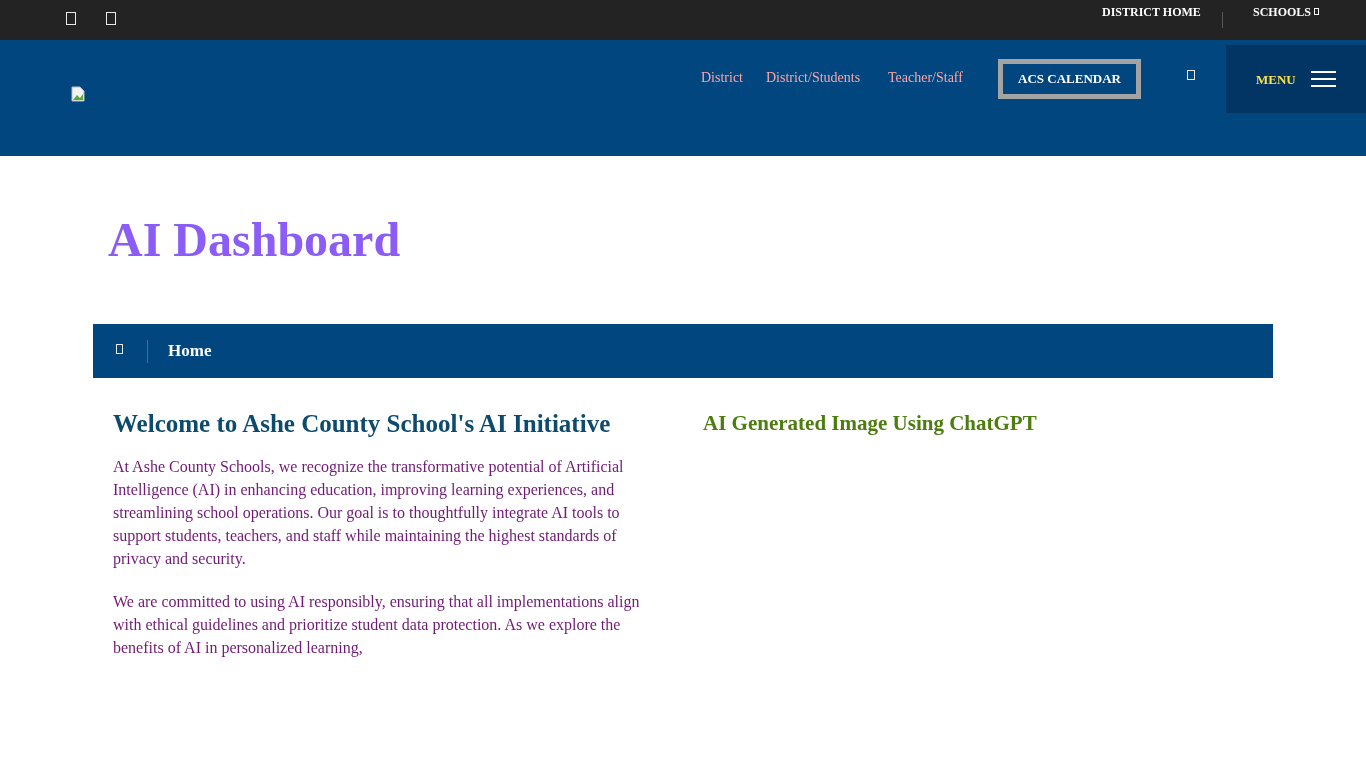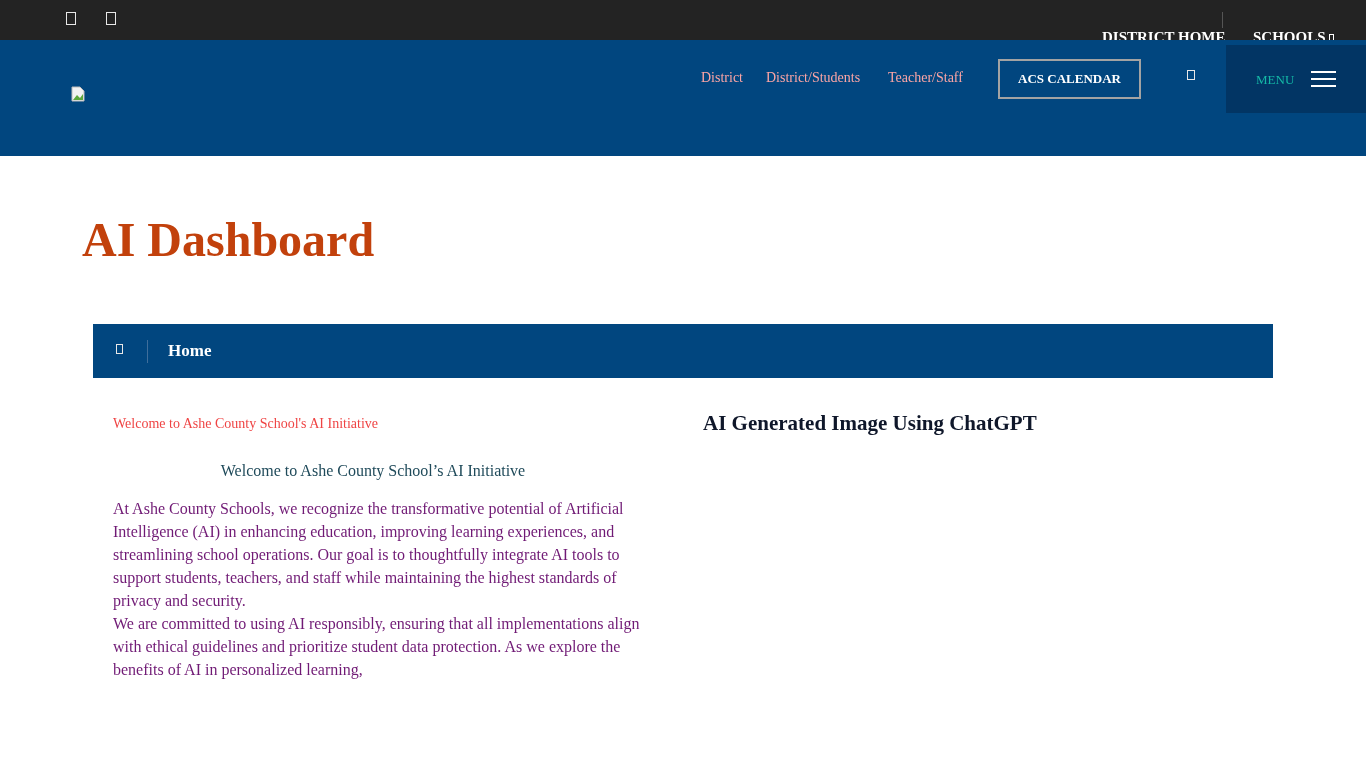--- a/index.html
+++ b/index.html
@@ -3,55 +3,55 @@
 <meta charset="utf-8">
 <style>
   * { box-sizing: border-box; margin: 0; padding: 0; }
   html, body { width: 1366px; height: 768px; overflow: hidden; background: #ffffff; }
   body { font-family: "Liberation Serif", "DejaVu Serif", serif; position: relative; }
 
   .topbar { position: absolute; left: 0; top: 0; width: 1366px; height: 40px; background: #232323; }
   .topbar .social { position: absolute; top: 12px; width: 10px; height: 13px; border: 1.5px solid #e8e8e8; }
   .topbar .social.s1 { left: 66px; }
   .topbar .social.s2 { left: 106px; }
-  .topbar .tlink { position: absolute; top: 29px; color: #ffffff; font-size: 15px; font-weight: bold; letter-spacing: 0; cursor: pointer; }
+  .topbar .tlink { position: absolute; top: 5px; color: #ffffff; font-size: 12px; font-weight: bold; letter-spacing: 0; cursor: pointer; }
   .topbar .tlink.district { left: 1102px; }
   .topbar .tlink.schools { left: 1253px; }
   .topbar .divider { position: absolute; left: 1222px; top: 12px; width: 1px; height: 16px; background: #555; }
   .topbar .caret-box { display: inline-block; width: 5px; height: 7px; border: 1px solid #fff; margin-left: 3px; vertical-align: 1px; }
 
   .header { position: absolute; left: 0; top: 40px; width: 1366px; height: 116px; background: #01467f; }
   .header .logo { position: absolute; left: 70px; top: 46px; width: 16px; height: 16px; }
   .header .site-title { position: absolute; left: 245px; top: 40px; color: #ffffff; font-size: 29px; font-weight: normal; }
   .header .nav { position: absolute; top: 30px; color: #fca5a5; font-size: 14px; font-weight: normal; cursor: pointer; }
   .header .nav.n1 { left: 701px; }
   .header .nav.n2 { left: 766px; }
   .header .nav.n3 { left: 888px; }
-  .header .cal-btn { position: absolute; left: 998px; top: 19px; width: 143px; height: 40px; border: 2px solid #a3a3a3; color: #ffffff; font-size: 13px; font-weight: bold; display: flex; align-items: center; justify-content: center; cursor: pointer; }
+  .header .cal-btn { position: absolute; left: 998px; top: 19px; width: 143px; height: 40px; border: 5px solid #a3a3a3; color: #ffffff; font-size: 13px; font-weight: bold; display: flex; align-items: center; justify-content: center; cursor: pointer; }
   .header .search-icon { position: absolute; left: 1187px; top: 30px; width: 8px; height: 10px; border: 1.5px solid #e8e8e8; cursor: pointer; }
   .header .menu-btn { position: absolute; left: 1226px; top: 5px; width: 140px; height: 68px; background: #023564; cursor: pointer; }
-  .header .menu-btn .menu-label { position: absolute; left: 30px; top: 27px; color: #14b8a6; font-size: 13px; font-weight: normal; }
+  .header .menu-btn .menu-label { position: absolute; left: 30px; top: 27px; color: #fde047; font-size: 13px; font-weight: bold; }
   .header .menu-btn .hamburger { position: absolute; left: 85px; top: 26px; width: 25px; height: 16px; }
   .header .menu-btn .hamburger span { position: absolute; left: 0; width: 25px; height: 2px; background: #ffffff; }
 
-  .page-title { position: absolute; left: 82px; top: 212px; color: #c2410c; font-size: 48px; font-weight: bold; }
+  .page-title { position: absolute; left: 108px; top: 212px; color: #8b5cf6; font-size: 48px; font-weight: bold; }
 
   .breadcrumb { position: absolute; left: 93px; top: 324px; width: 1180px; height: 54px; background: #01467f; }
   .breadcrumb .home-icon { position: absolute; left: 23px; top: 20px; width: 7px; height: 10px; border: 1.5px solid #e8e8e8; cursor: pointer; }
   .breadcrumb .bc-divider { position: absolute; left: 54px; top: 16px; width: 1px; height: 23px; background: #3f6e9b; }
   .breadcrumb .bc-current { position: absolute; left: 75px; top: 17px; color: #ffffff; font-size: 17px; font-weight: bold; }
 
   .col-left { position: absolute; left: 113px; top: 408px; width: 550px; }
-  .col-left h2 { color: #ef4444; font-size: 14px; font-weight: normal; line-height: 31px; }
+  .col-left h2 { color: #0c4a6e; font-size: 25px; font-weight: bold; line-height: 31px; }
   .col-left .subtitle { margin-top: 22px; text-align: center; color: #1f4a5a; font-size: 16px; line-height: 20px; padding-right: 30px; }
   .col-left p.body { margin-top: 16px; color: #701a75; font-size: 16px; line-height: 23px; }
-  .col-left p.body + p.body { margin-top: 0; }
+  .col-left p.body + p.body { margin-top: 20px; }
 
   .col-right { position: absolute; left: 703px; top: 408px; width: 560px; }
-  .col-right h2 { color: #0f172a; font-size: 21px; font-weight: bold; line-height: 31px; }
+  .col-right h2 { color: #4d7c0f; font-size: 21px; font-weight: bold; line-height: 31px; }
 </style>
 </head>
 <body>
 
 <div class="topbar">
   <span class="social s1"></span>
   <span class="social s2"></span>
   <span class="tlink district">DISTRICT HOME</span>
   <span class="divider"></span>
   <span class="tlink schools">
@@ -82,20 +82,19 @@
 <h1 class="page-title">AI Dashboard</h1>
 
 <div class="breadcrumb">
   <span class="home-icon"></span>
   <span class="bc-divider"></span>
   <span class="bc-current">Home</span>
 </div>
 
 <div class="col-left">
   <h2>Welcome to Ashe County School's AI Initiative</h2>
-  <div class="subtitle">Welcome to Ashe County School’s  AI Initiative</div>
   <p class="body">At Ashe County Schools, we recognize the transformative potential of Artificial Intelligence (AI) in enhancing education, improving learning experiences, and streamlining school operations. Our goal is to thoughtfully integrate AI tools to support students, teachers, and staff while maintaining the highest standards of privacy and security.</p>
   <p class="body">We are committed to using AI responsibly, ensuring that all implementations align with ethical guidelines and prioritize student data protection. As we explore the benefits of AI in personalized learning,</p>
 </div>
 
 <div class="col-right">
   <h2>AI Generated Image Using ChatGPT</h2>
 </div>
 
 </body></html>

